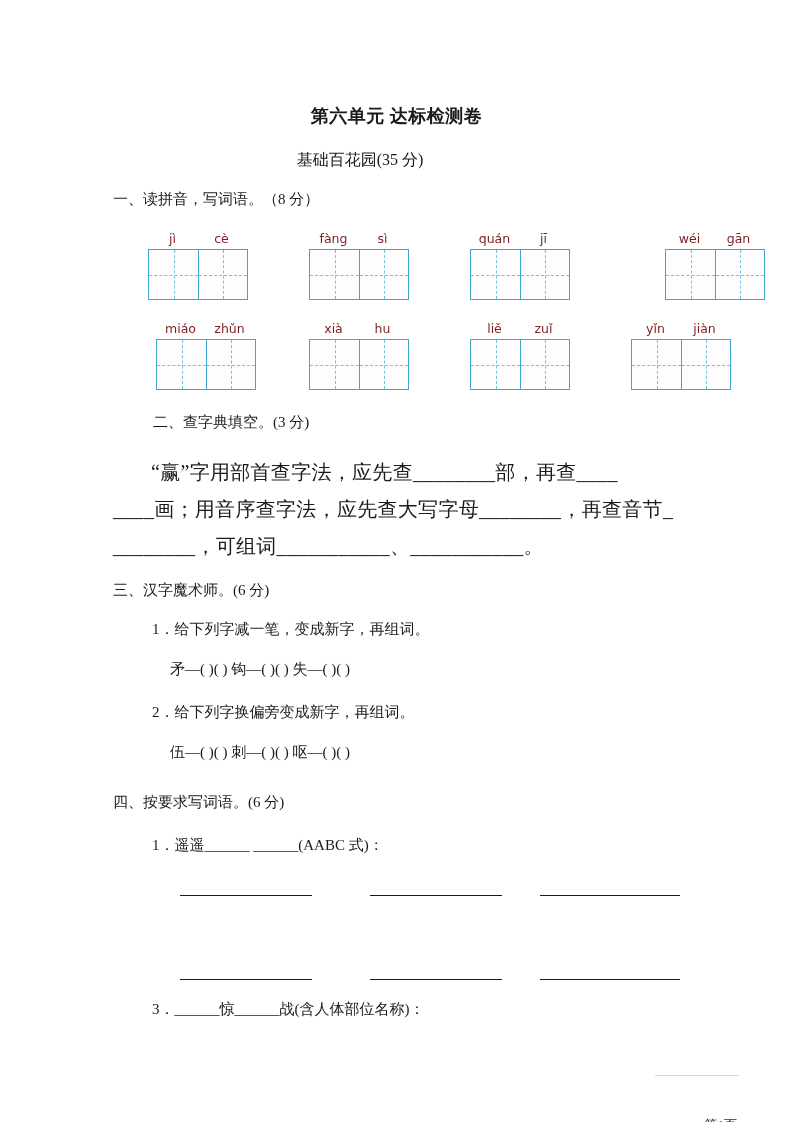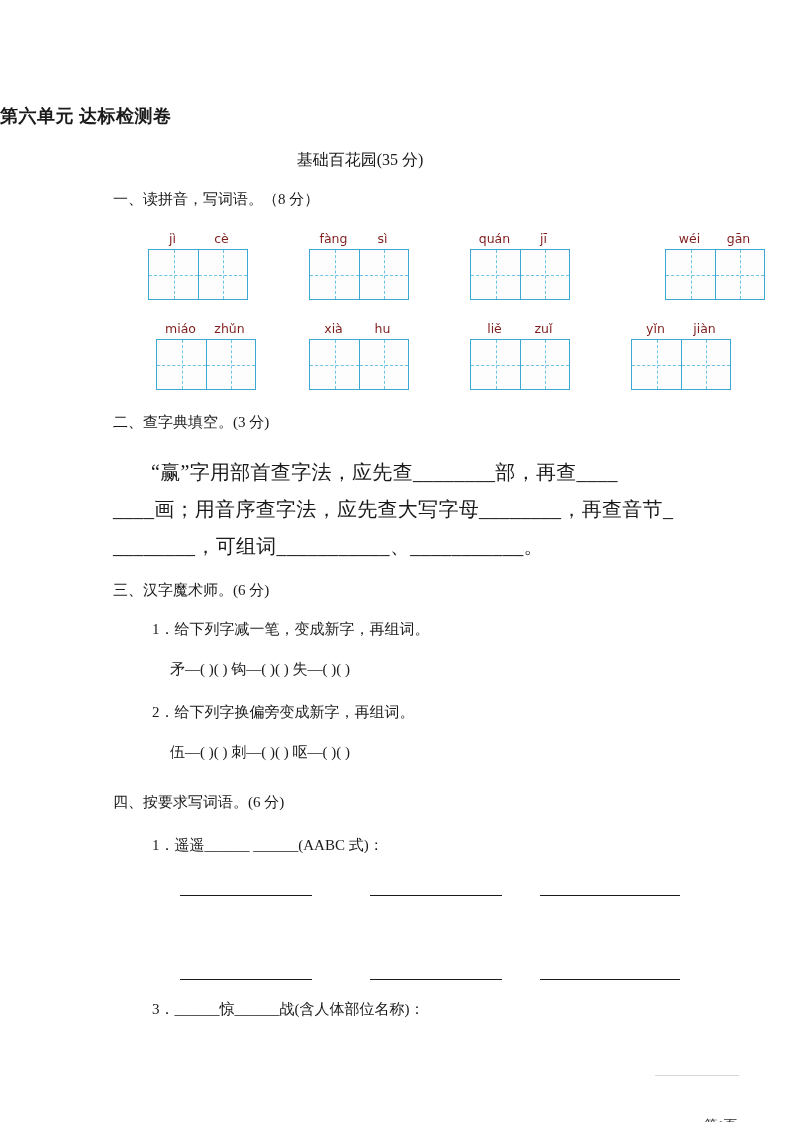--- a/index.html
+++ b/index.html
@@ -21,21 +21,21 @@
     inset: 0;
     background: #fff;
   }
 
   
   .doc-title {
     position: absolute;
     top: 104px;
     left: 0;
     width: 793px;
-    text-align: left;
+    text-align: center;
     font-size: 18px;
     font-weight: bold;
     letter-spacing: 0.5px;
   }
   .doc-subtitle {
     position: absolute;
     top: 150px;
     left: 0;
     width: 720px;
     text-align: center;
@@ -238,21 +238,21 @@
     <div class="pinyin-row">
       <span class="pinyin-cell">yǐn</span>
       <span class="pinyin-cell">jiàn</span>
     </div>
     <div class="tianzige">
       <div class="tz-cell"></div>
       <div class="tz-cell"></div>
     </div>
   </div>
 
-  <div class="section-head" style="top:413px;">二、查字典填空。(3 分)</div>
+  <div class="section-head" style="top:413px;margin-left:40px;">二、查字典填空。(3 分)</div>
 
   <div class="body-line" style="top:459px; left:151px;">“赢”字用部首查字法，应先查________部，再查____</div>
   <div class="body-line" style="top:533px;">________，可组词___________、___________。</div>
   <div class="body-line" style="top:496px;">____画；用音序查字法，应先查大写字母________，再查音节_</div>
 
   <div class="section-head" style="top:581px;">三、汉字魔术师。(6 分)</div>
 
   <div class="sub-item" style="top:620px;">1．给下列字减一笔，变成新字，再组词。</div>
   <div class="sub-item" style="top:660px; left:170px;">矛—(      )(          ) 钩—(      )(          ) 失—(      )(          )</div>
 

